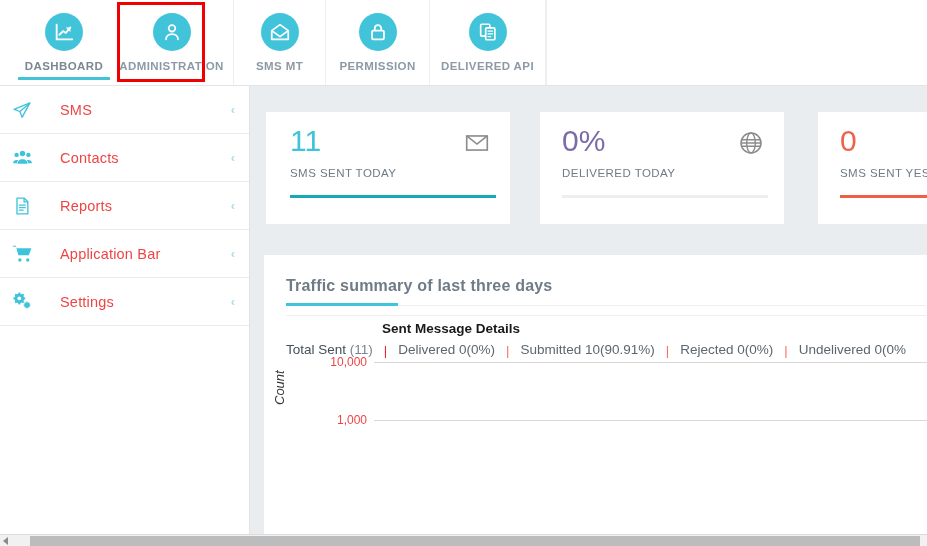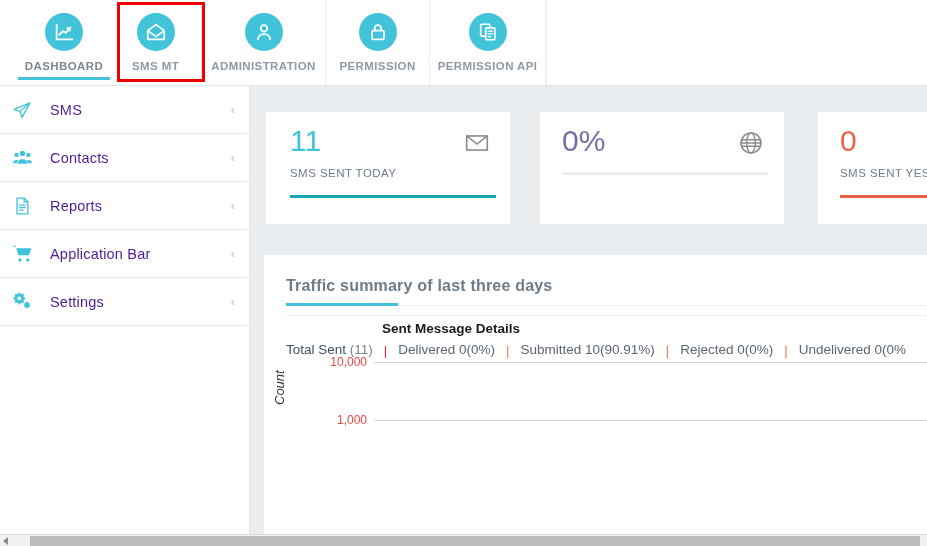--- a/index.html
+++ b/index.html
@@ -61,21 +61,21 @@
   .side-item {
     height: 48px; display: flex; align-items: center;
     border-bottom: 1px solid #f0e9ec;
     padding: 0 14px 0 12px; cursor: pointer; background: #fff;
   }
   .side-ico {
     width: 30px; min-width: 30px; display: flex;
     align-items: center; justify-content: flex-start; color: #3fc3da;
   }
   .side-label {
-    flex: 1; font-size: 14.5px; color: #4c1d95; padding-left: 8px; letter-spacing: .2px;
+    flex: 1; font-size: 14.5px; color: #ef4444; padding-left: 8px; letter-spacing: .2px; margin-left: 10px;
   }
   .side-chev { color: #b9d6e4; font-size: 13px; font-weight: 700; }
   .side-blank { height: 220px; background: #fff; }
 
   
   .main {
     position: absolute; left: 250px; top: 86px;
     width: 677px; height: 448px; background: #e9edf0;
     overflow: hidden;
   }
@@ -191,59 +191,59 @@
         <svg width="22" height="22" viewBox="0 0 24 24">
           <path d="M4 4v16h17" stroke="#fff" stroke-width="2" fill="none" stroke-linecap="round"></path>
           <polyline points="7,15 11,11 14,13 19,7" stroke="#fff" stroke-width="2" fill="none" stroke-linecap="round" stroke-linejoin="round"></polyline>
           <polygon points="19,7 14,7 19,12" fill="#fff"></polygon>
         </svg>
       </div>
       <div class="nav-label">DASHBOARD</div>
       <div class="nav-underline"></div>
     </div>
 
+    <div class="nav-item w-admin">
+      <div class="nav-icon">
+        <svg width="22" height="22" viewBox="0 0 24 24">
+          <circle cx="12" cy="8" r="3.6" stroke="#fff" stroke-width="1.9" fill="none"></circle>
+          <path d="M5.5 20c0-3.6 2.9-5.8 6.5-5.8S18.5 16.4 18.5 20" stroke="#fff" stroke-width="1.9" fill="none" stroke-linecap="round"></path>
+        </svg>
+      </div>
+      <div class="nav-label">ADMINISTRATION</div>
+    </div>
+
     <div class="nav-item">
       <div class="nav-icon">
         <svg width="22" height="22" viewBox="0 0 24 24">
           <path d="M3 10.5 12 4l9 6.5V20H3z" stroke="#fff" stroke-width="1.9" fill="none" stroke-linejoin="round"></path>
           <path d="M3 10.5 12 17l9-6.5" stroke="#fff" stroke-width="1.9" fill="none" stroke-linejoin="round"></path>
         </svg>
       </div>
       <div class="nav-label">SMS MT</div>
-    </div>
-
-    <div class="nav-item w-admin">
-      <div class="nav-icon">
-        <svg width="22" height="22" viewBox="0 0 24 24">
-          <circle cx="12" cy="8" r="3.6" stroke="#fff" stroke-width="1.9" fill="none"></circle>
-          <path d="M5.5 20c0-3.6 2.9-5.8 6.5-5.8S18.5 16.4 18.5 20" stroke="#fff" stroke-width="1.9" fill="none" stroke-linecap="round"></path>
-        </svg>
-      </div>
-      <div class="nav-label">ADMINISTRATION</div>
     </div>
 
     <div class="nav-item w-perm">
       <div class="nav-icon">
         <svg width="22" height="22" viewBox="0 0 24 24">
           <rect x="5.5" y="10.5" width="13" height="9.5" rx="1.2" stroke="#fff" stroke-width="1.9" fill="none"></rect>
           <path d="M8.5 10.5V8a3.5 3.5 0 0 1 7 0v2.5" stroke="#fff" stroke-width="1.9" fill="none"></path>
         </svg>
       </div>
       <div class="nav-label">PERMISSION</div>
     </div>
 
     <div class="nav-item w-dev">
       <div class="nav-icon">
         <svg width="22" height="22" viewBox="0 0 24 24">
           <rect x="4" y="3.5" width="10" height="13" rx="1.2" stroke="#fff" stroke-width="1.8" fill="none"></rect>
           <rect x="9.5" y="7.5" width="10" height="13" rx="1.2" stroke="#fff" stroke-width="1.8" fill="#41c4da"></rect>
           <path d="M12 11h5M12 14h5M12 17h3" stroke="#fff" stroke-width="1.4" stroke-linecap="round"></path>
         </svg>
       </div>
-      <div class="nav-label">PERMISSION API</div>
+      <div class="nav-label">DELIVERED API</div>
     </div>
 
     <div class="nav-rest"></div>
   </div>
   <div class="nav-hl"></div>
 
   <div class="sidebar">
 
     <div class="side-item">
       <span class="side-ico">
@@ -321,20 +321,21 @@
         <span class="stat-ico">
           <svg width="26" height="26" viewBox="0 0 24 24">
             <rect x="2.5" y="5.5" width="19" height="13" stroke="#8c8c8c" stroke-width="1.5" fill="none"></rect>
             <path d="M2.5 5.5 12 13l9.5-7.5" stroke="#8c8c8c" stroke-width="1.5" fill="none"></path>
           </svg>
         </span>
       </div>
 
       <div class="stat-card c2">
         <div class="stat-num">0%</div>
+        <div class="stat-label">DELIVERED TODAY</div>
         <div class="stat-bar"></div>
         <span class="stat-ico">
           <svg width="26" height="26" viewBox="0 0 24 24">
             <circle cx="12" cy="12" r="9.2" stroke="#8c8c8c" stroke-width="1.5" fill="none"></circle>
             <ellipse cx="12" cy="12" rx="4" ry="9.2" stroke="#8c8c8c" stroke-width="1.3" fill="none"></ellipse>
             <path d="M3 9h18M3 15h18M2.8 12h18.4" stroke="#8c8c8c" stroke-width="1.3"></path>
           </svg>
         </span>
       </div>
 

